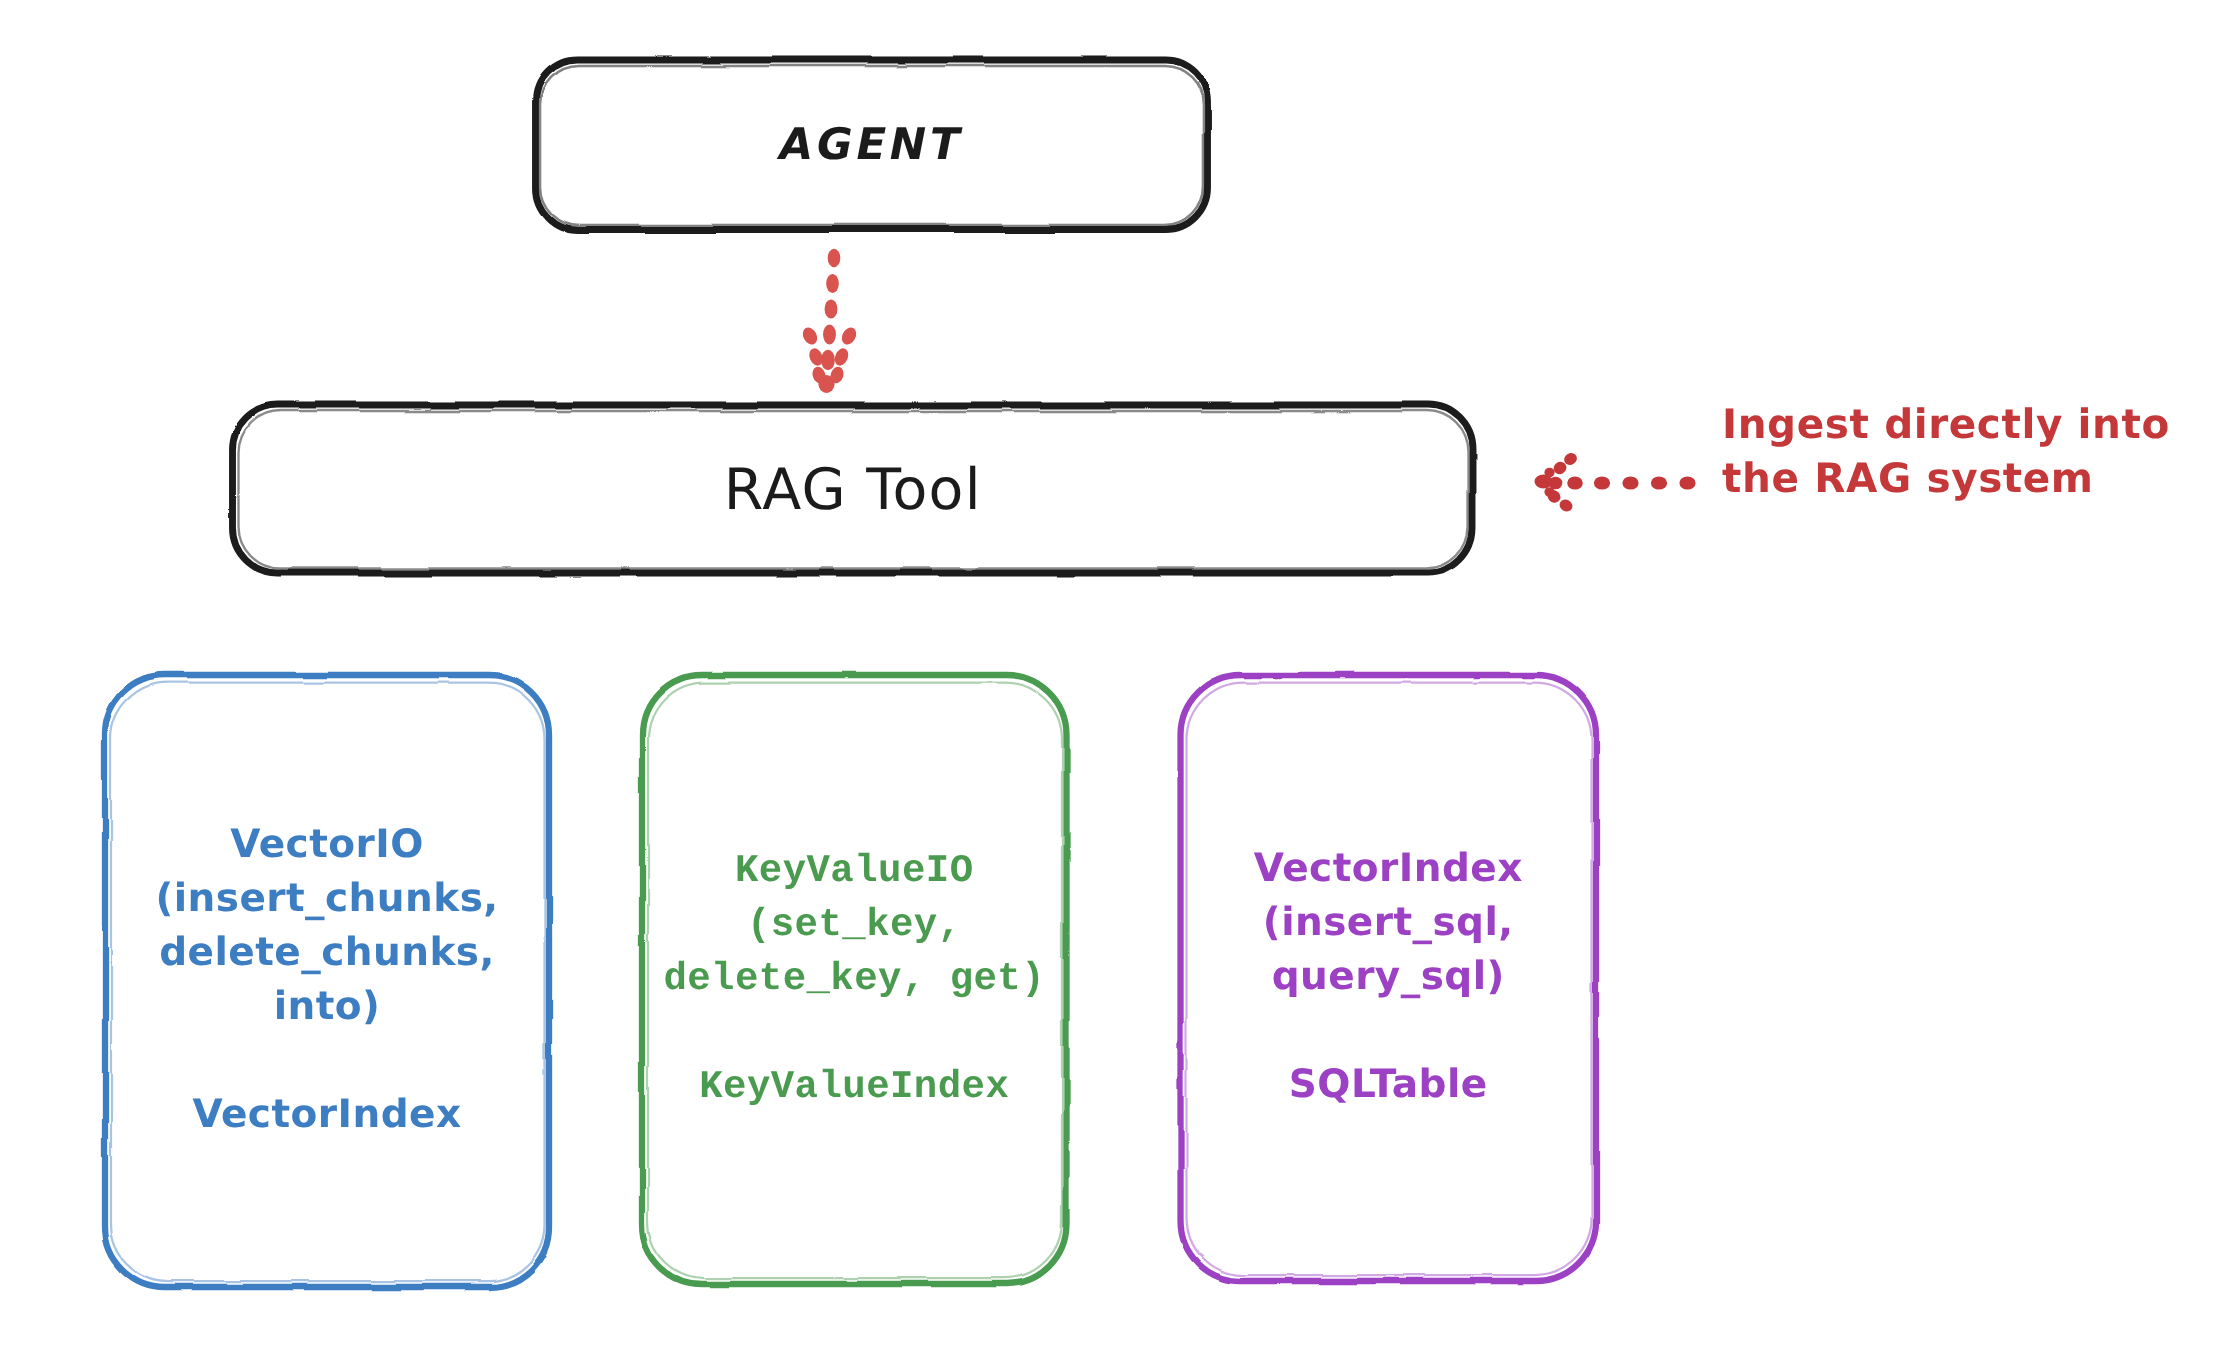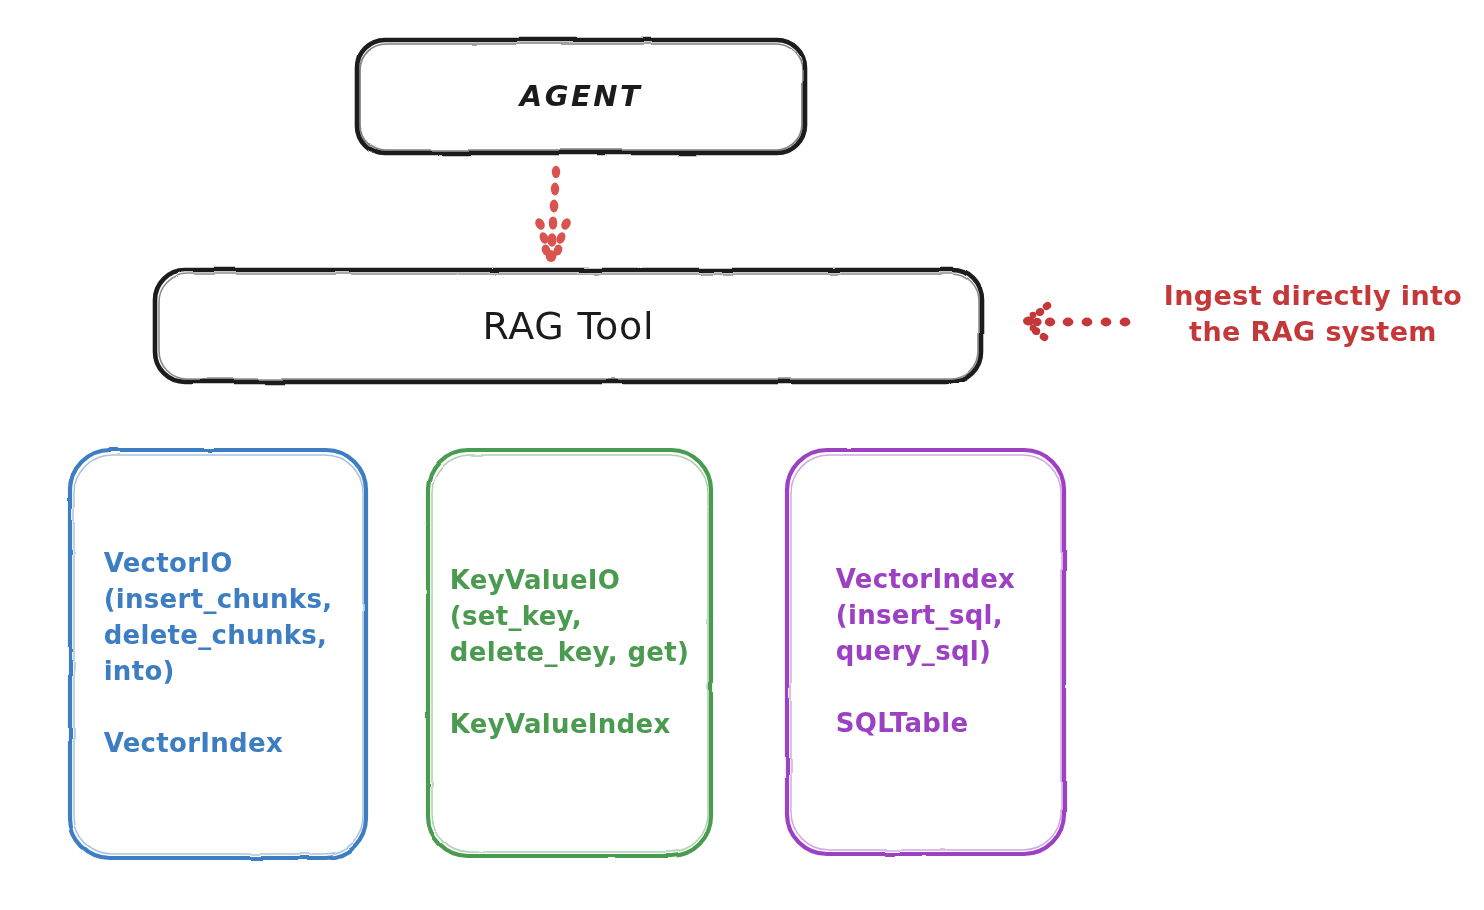--- a/index.html
+++ b/index.html
@@ -22,21 +22,21 @@
     width: 1484px;
     height: 910px;
   }
   .node {
     position: absolute;
     box-sizing: border-box;
     display: flex;
     align-items: center;
     justify-content: center;
     flex-direction: column;
-    text-align: left;
+    text-align: center;
     background: transparent;
   }
   .node-label {
     white-space: pre-line;
     line-height: 1.28;
     letter-spacing: 0.3px;
   }
 
   
   #agent-node {
@@ -82,37 +82,37 @@
     height: 408px;
   }
   #vector-node .node-label { color: #3d7dc2; }
 
   #keyvalue-node {
     left: 428px;
     top: 450px;
     width: 283px;
     height: 406px;
   }
-  #keyvalue-node .node-label { color: #4a9b4f; }
+  #keyvalue-node .node-label { color: #4a9b4f; font-family: Liberation Mono, monospace; }
 
   #relational-node {
     left: 787px;
     top: 450px;
     width: 277px;
     height: 404px;
   }
   #relational-node .node-label { color: #9c40c4; }
 
   
   #ingest-annotation {
     position: absolute;
     left: 1148px;
-    top: 278px;
+    top: 266px;
     width: 330px;
-    text-align: center;
+    text-align: left;
     color: #c5383a;
     font-family: "DejaVu Sans", sans-serif;
     font-size: 27px;
     font-weight: 600;
     line-height: 1.32;
     white-space: pre-line;
     letter-spacing: 0.4px;
   }
 </style>
 </head>

